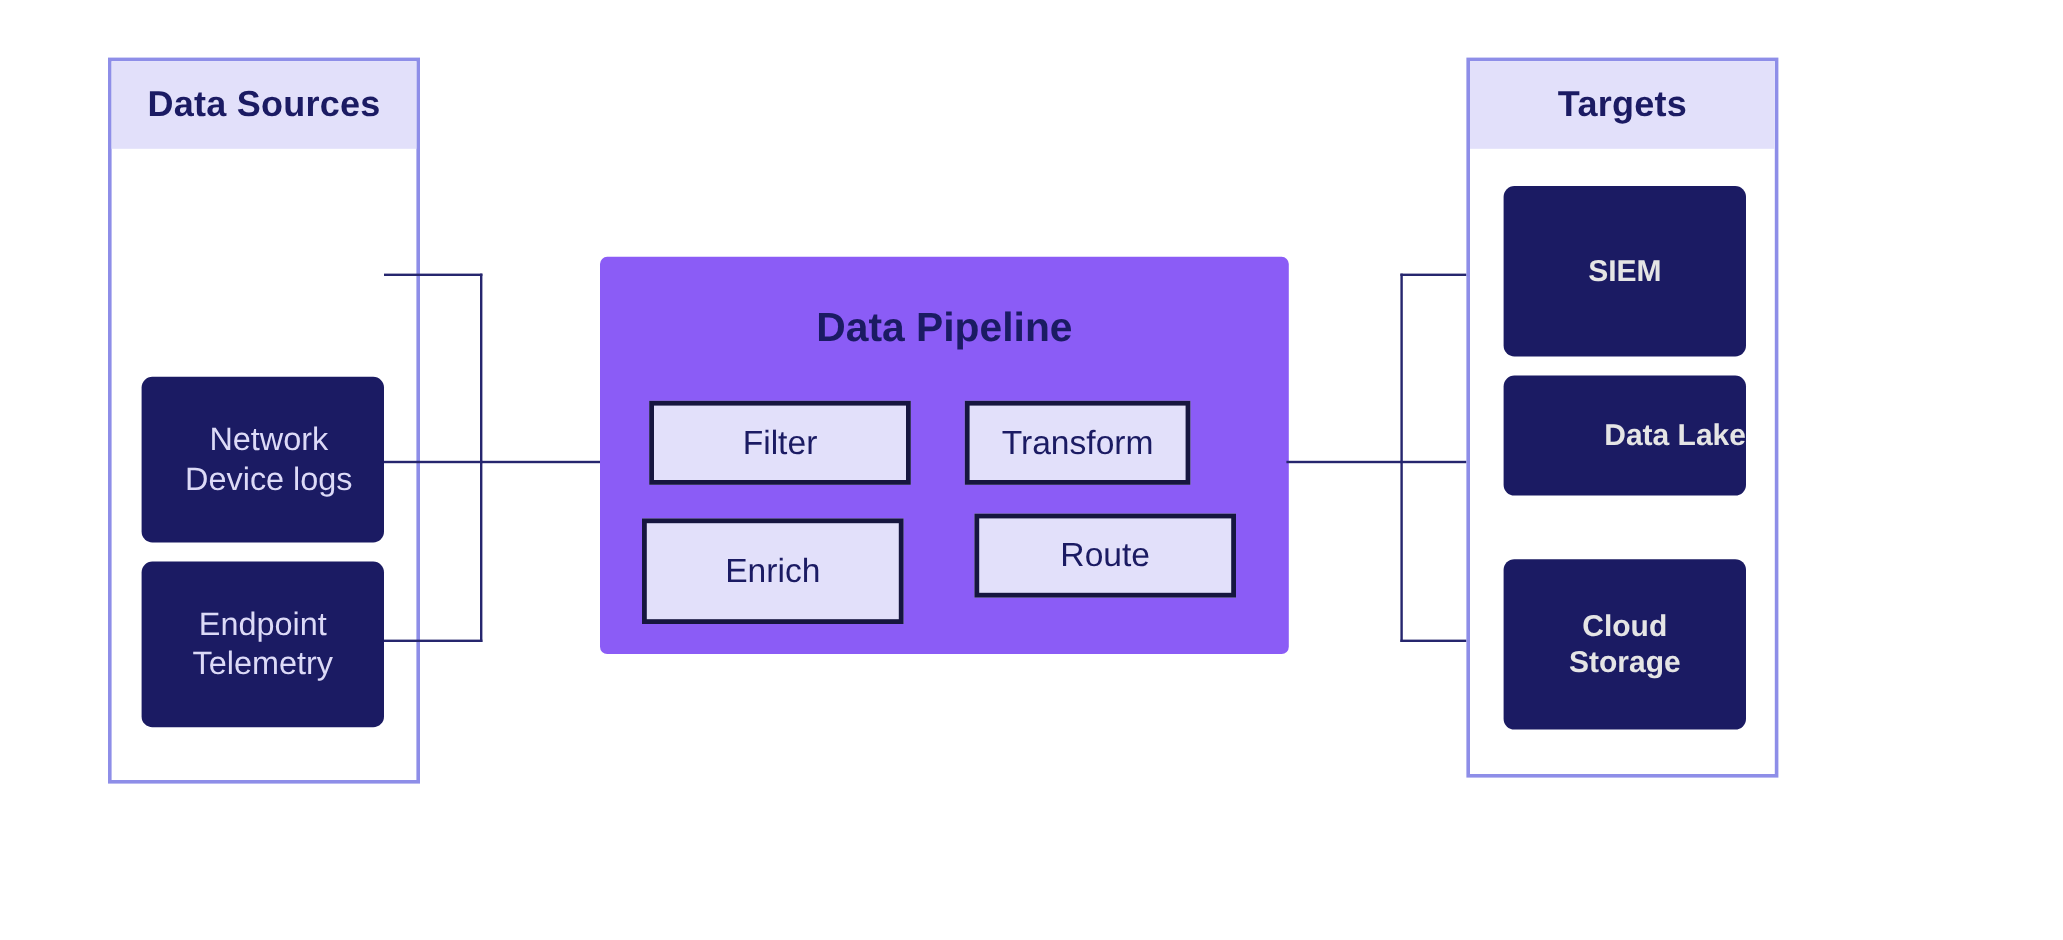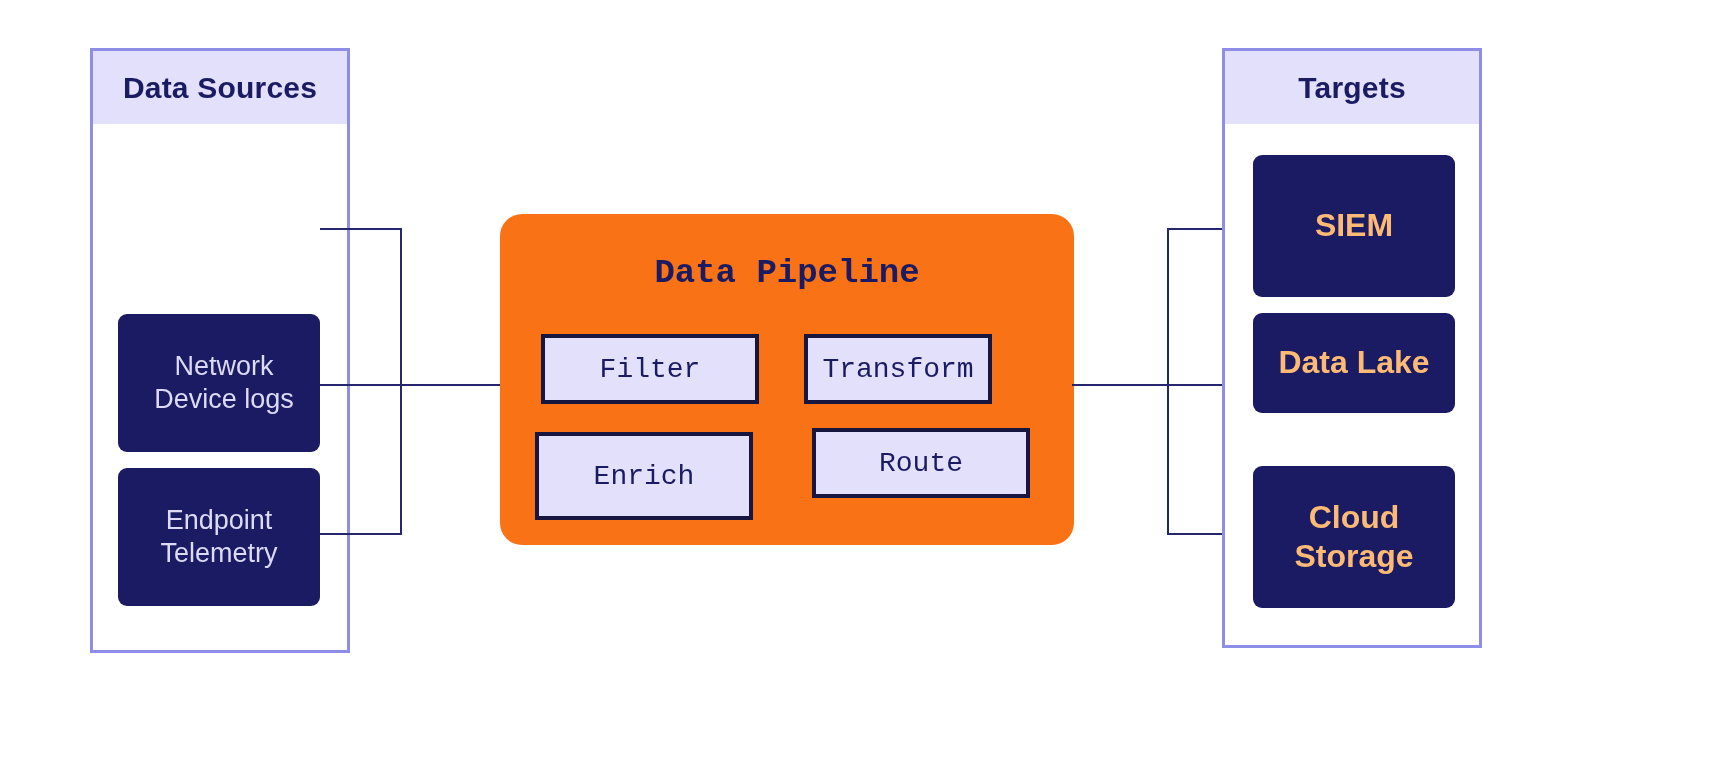--- a/index.html
+++ b/index.html
@@ -38,34 +38,33 @@
     text-align:center;
     box-sizing:border-box;
     line-height:1.22;
   }
   .node.src{
     color:#DCDAF7;
     font-size:27px;
     font-weight:400;
   }
   .node.tgt{
-    color:#fdba74;
-    font-size:32px;
+    color:#e5e5e5;
+    font-size:25px;
     font-weight:bold;
   }
 
   
   #pipeline{
     position:absolute;
     left:500px;top:214px;
     width:574px;height:331px;
-    background:#f97316;
-    border-radius:22px;
+    background:#8b5cf6;
+    border-radius:6px;
     box-sizing:border-box;
-    font-family:Liberation Mono, monospace;
   }
   #pipeline-title{
     position:absolute;
     left:0;right:0;top:40px;
     text-align:center;
     font-size:34px;
     font-weight:bold;
     color:#1B1B63;
   }
   .stage-box{
@@ -152,21 +151,21 @@
       <span>Targets</span>
     </div>
   </div>
 
   <div class="node tgt" style="left:1253px;top:155px;width:202px;height:142px;">
     <div>
       <div>SIEM</div>
     </div>
   </div>
 
-  <div class="node tgt" style="left:1253px;top:313px;width:202px;height:100px;">
+  <div class="node tgt" style="left:1253px;top:313px;width:202px;height:100px;justify-content:flex-end;">
     <div>
       <div>Data Lake</div>
     </div>
   </div>
 
   <div class="node tgt" style="left:1253px;top:466px;width:202px;height:142px;justify-content:center;">
     <div>
       <div>Cloud</div>
       <div>Storage</div>
     </div>

